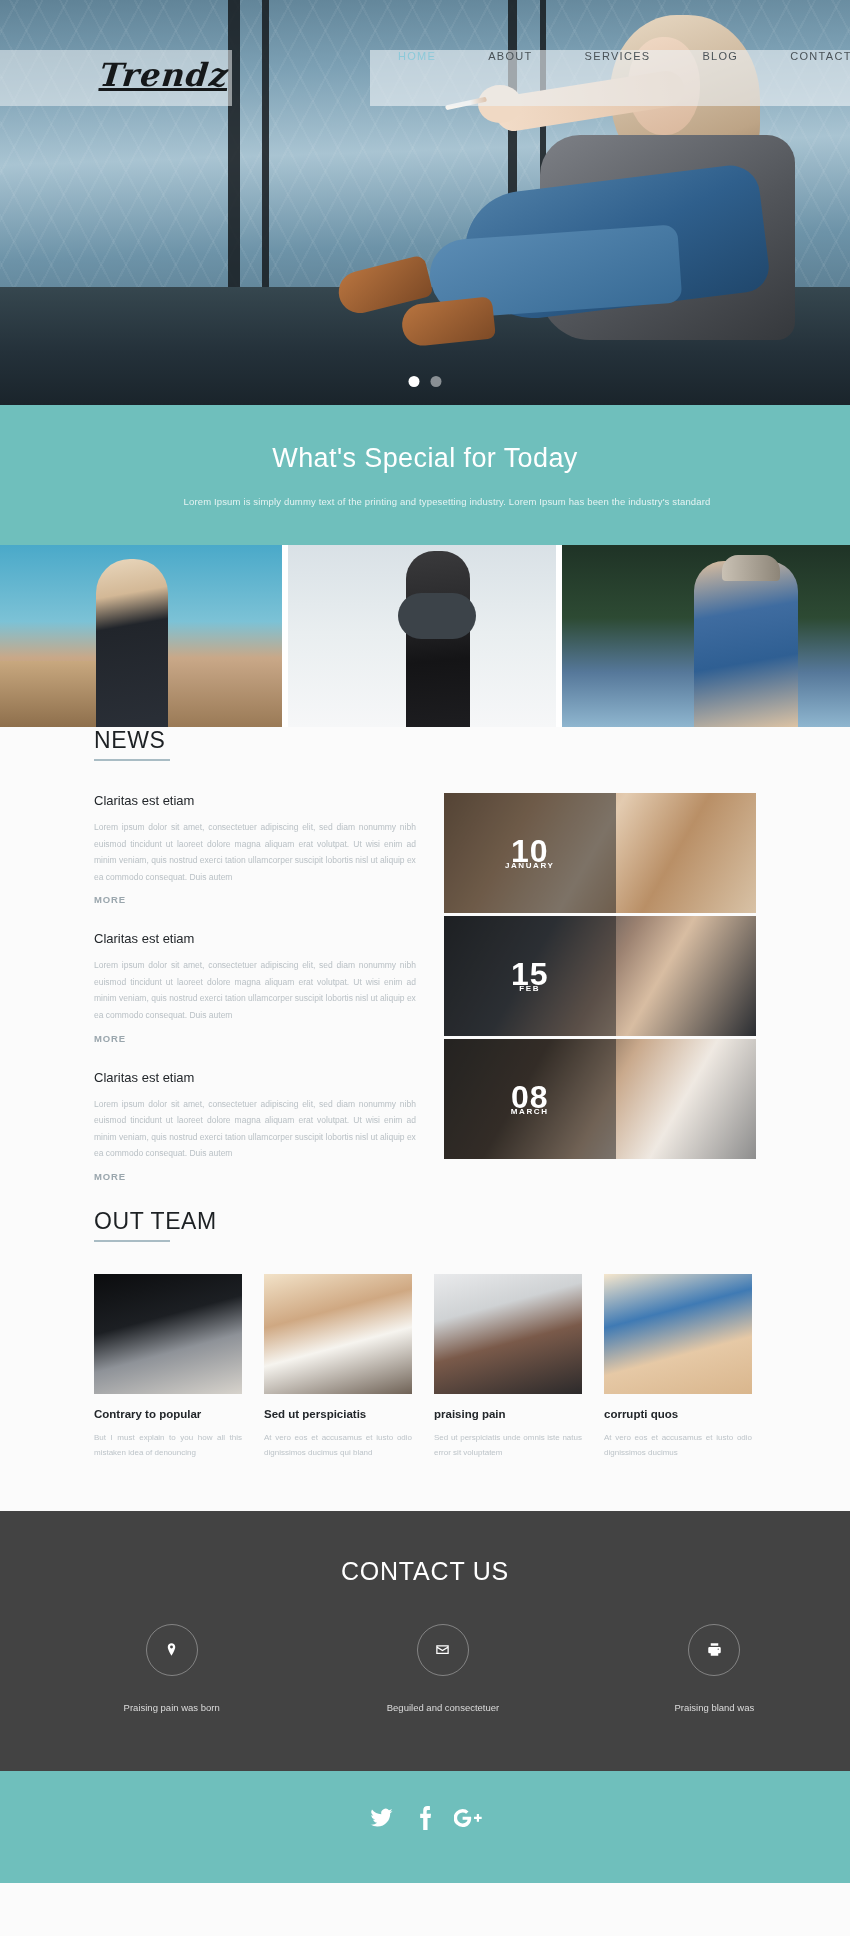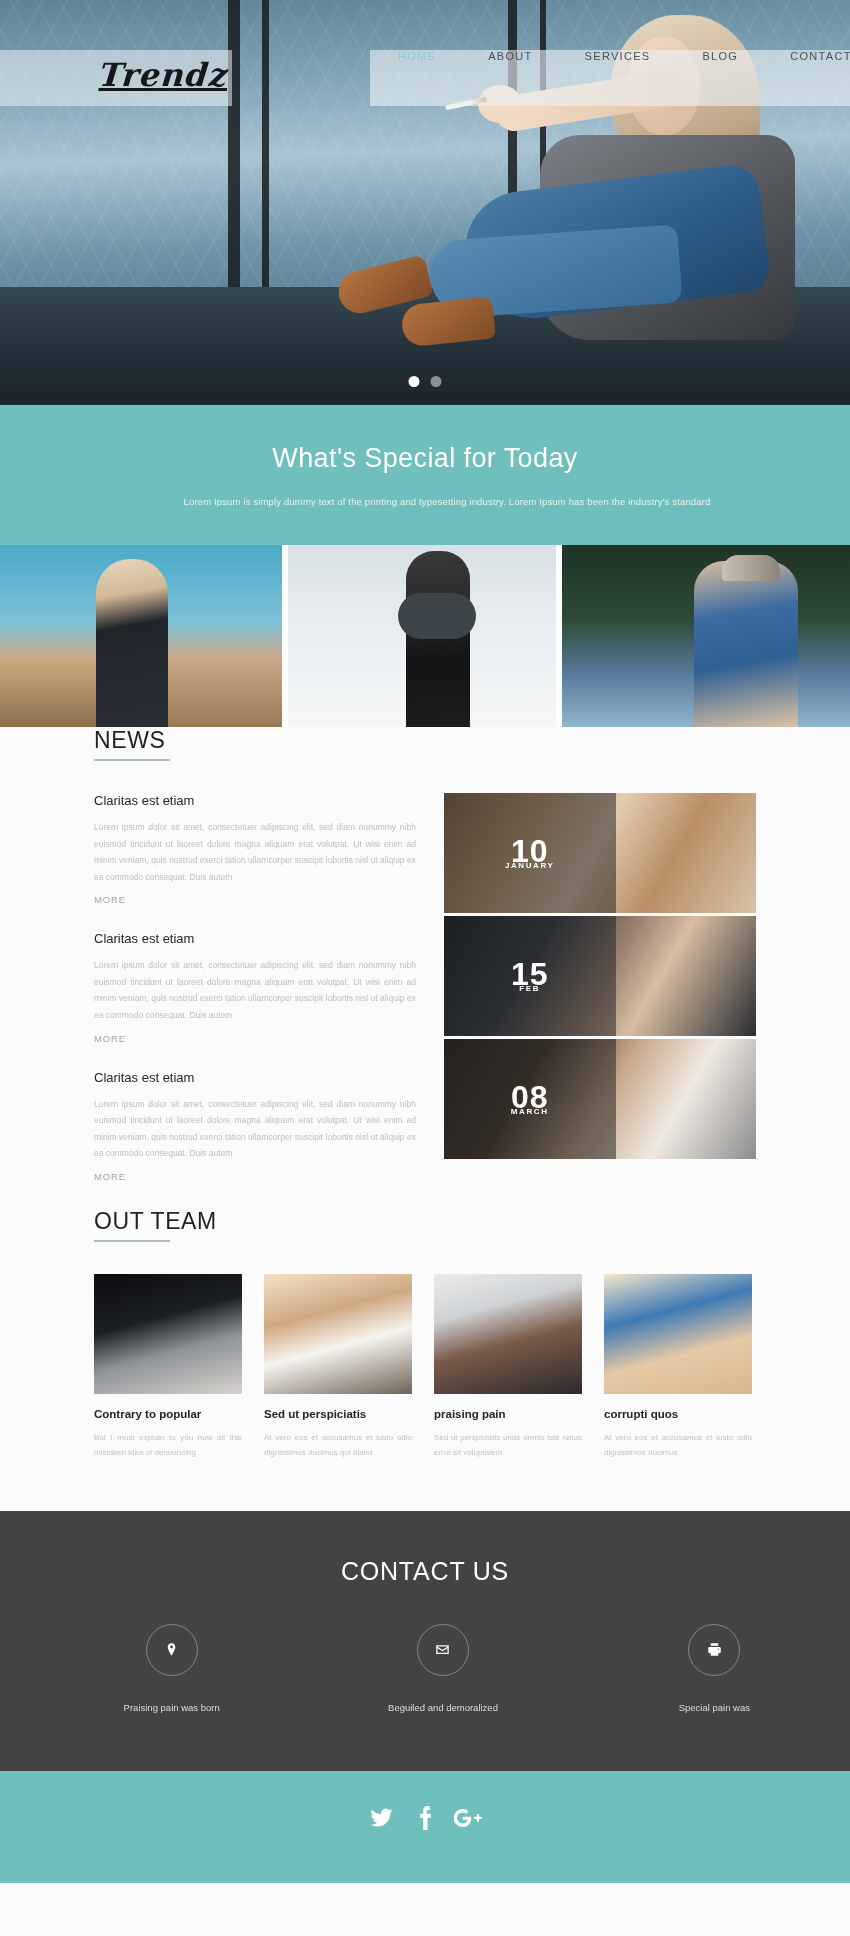--- a/index.html
+++ b/index.html
@@ -150,21 +150,21 @@
     font-size:23px; font-weight:400; color:#1d2124; letter-spacing:.6px;
     display:inline-block;
   }
   .sec-rule { width:76px; height:2px; background:#a9bcc4; margin-top:5px; margin-bottom:32px; }
 
   .news-row { display:flex; gap:28px; }
   .news-left { width:330px; }
   .news-item { margin-bottom:24px; }
   .news-item h3 { font-size:13px; font-weight:400; color:#22262a; margin-bottom:11px; }
   .news-item p { font-size:8.5px; line-height:1.95; color:#b9c0c5; text-align:justify; }
-  .more { display:inline-block; margin-top:9px; font-size:9.5px; letter-spacing:.9px; color:#9aa6ad; text-decoration:none; }
+  .more { display:inline-block; margin-top:9px; font-size:9.5px; letter-spacing:.9px; color:#9aa6ad; text-decoration:none;font-weight:bold; }
 
   .news-right { width:320px; }
   .dcard { position:relative; height:120px; overflow:hidden; margin-bottom:3px; }
   .dcard .ph { position:absolute; inset:0; }
   .dcard .shade { position:absolute; left:0; top:0; bottom:0; width:55%; background:rgba(30,32,34,.52); }
   .dcard .dnum {
     position:absolute; left:0; top:42px; width:55%; text-align:center;
     font-size:32px; font-weight:700; color:#fff; letter-spacing:1px; line-height:1;
   }
   .dcard .dmon {
@@ -369,30 +369,30 @@
       <span>Praising pain was born</span>
     </div>
 
 
     <div class="ccol">
       <div class="cring">
         <svg width="15" height="15" viewBox="0 0 24 24">
             <path d="M2 5h20v14H2V5zm2 2v.4l8 5 8-5V7H4zm16 10v-7.2l-8 5-8-5V17h16z"></path>
           </svg>
       </div>
-      <span>Beguiled and demoralized</span>
+      <span>Beguiled and consectetuer</span>
     </div>
 
     <div class="ccol">
       <div class="cring">
         <svg width="15" height="15" viewBox="0 0 24 24">
             <path d="M6 2h12v4H6V2zM4 8h16a2 2 0 0 1 2 2v6a2 2 0 0 1-2 2h-2v4H6v-4H4a2 2 0 0 1-2-2v-6a2 2 0 0 1 2-2zm4 9h8v4H8v-4zm10-6.6a1 1 0 1 0 0 2 1 1 0 0 0 0-2z"></path>
           </svg>
       </div>
-      <span>Special pain was</span>
+      <span>Praising bland was</span>
     </div>
 
   </div>
 </section>
 
 <footer class="footer">
   <div class="social">
     <a href="#">
       <svg width="27" height="24" viewBox="0 0 24 24">
           <path d="M23 4.9a9 9 0 0 1-2.6.7 4.5 4.5 0 0 0 2-2.5 9 9 0 0 1-2.9 1.1 4.5 4.5 0 0 0-7.7 4.1A12.8 12.8 0 0 1 2.5 3.6a4.5 4.5 0 0 0 1.4 6 4.4 4.4 0 0 1-2-.6v.1a4.5 4.5 0 0 0 3.6 4.4 4.5 4.5 0 0 1-2 .1 4.5 4.5 0 0 0 4.2 3.1A9 9 0 0 1 1 18.6a12.7 12.7 0 0 0 6.9 2c8.3 0 12.8-6.9 12.8-12.8v-.6A9.1 9.1 0 0 0 23 4.9z"></path>

